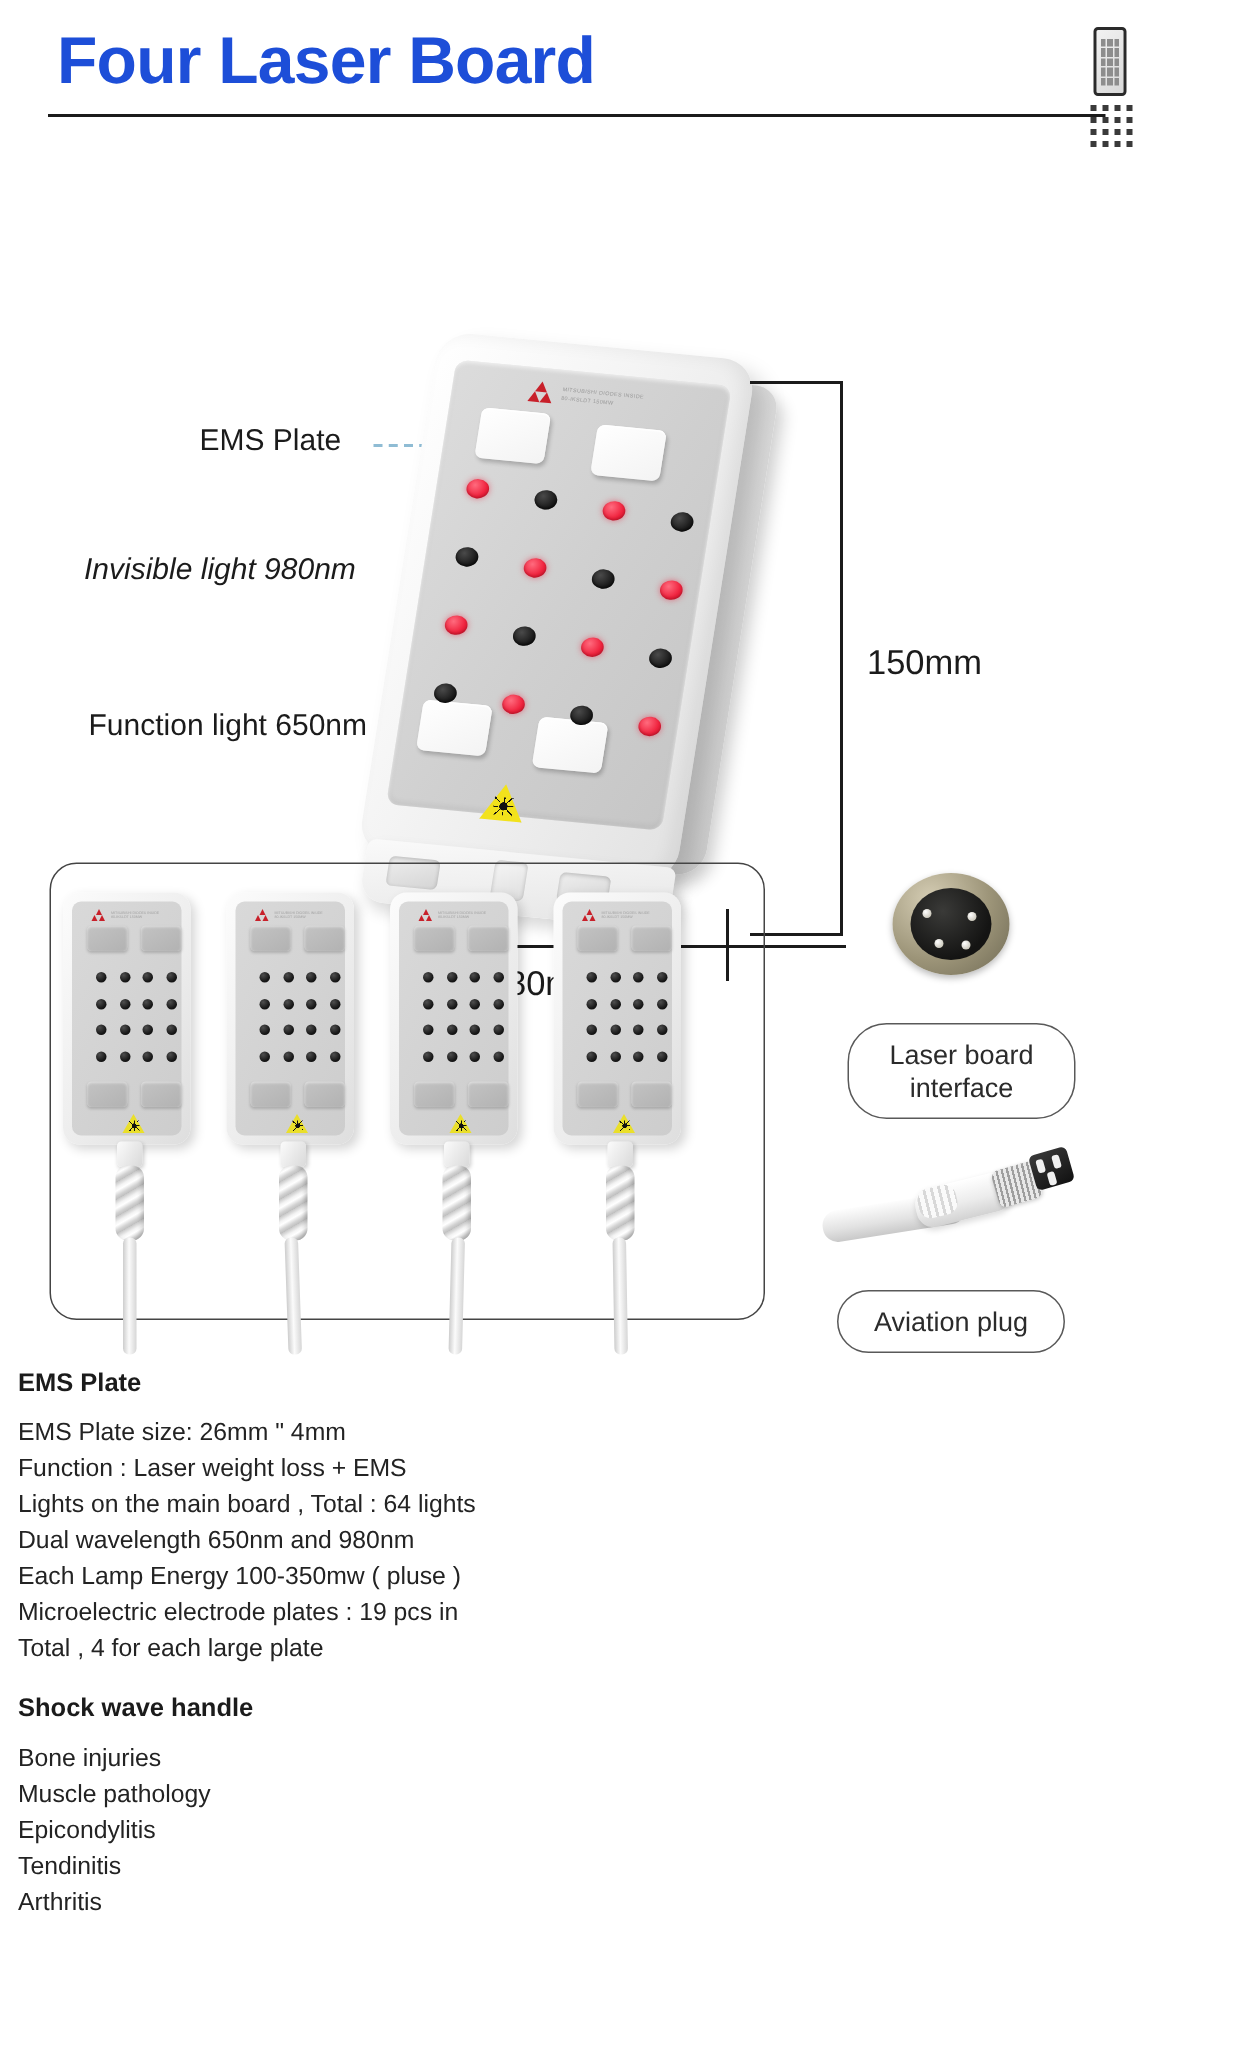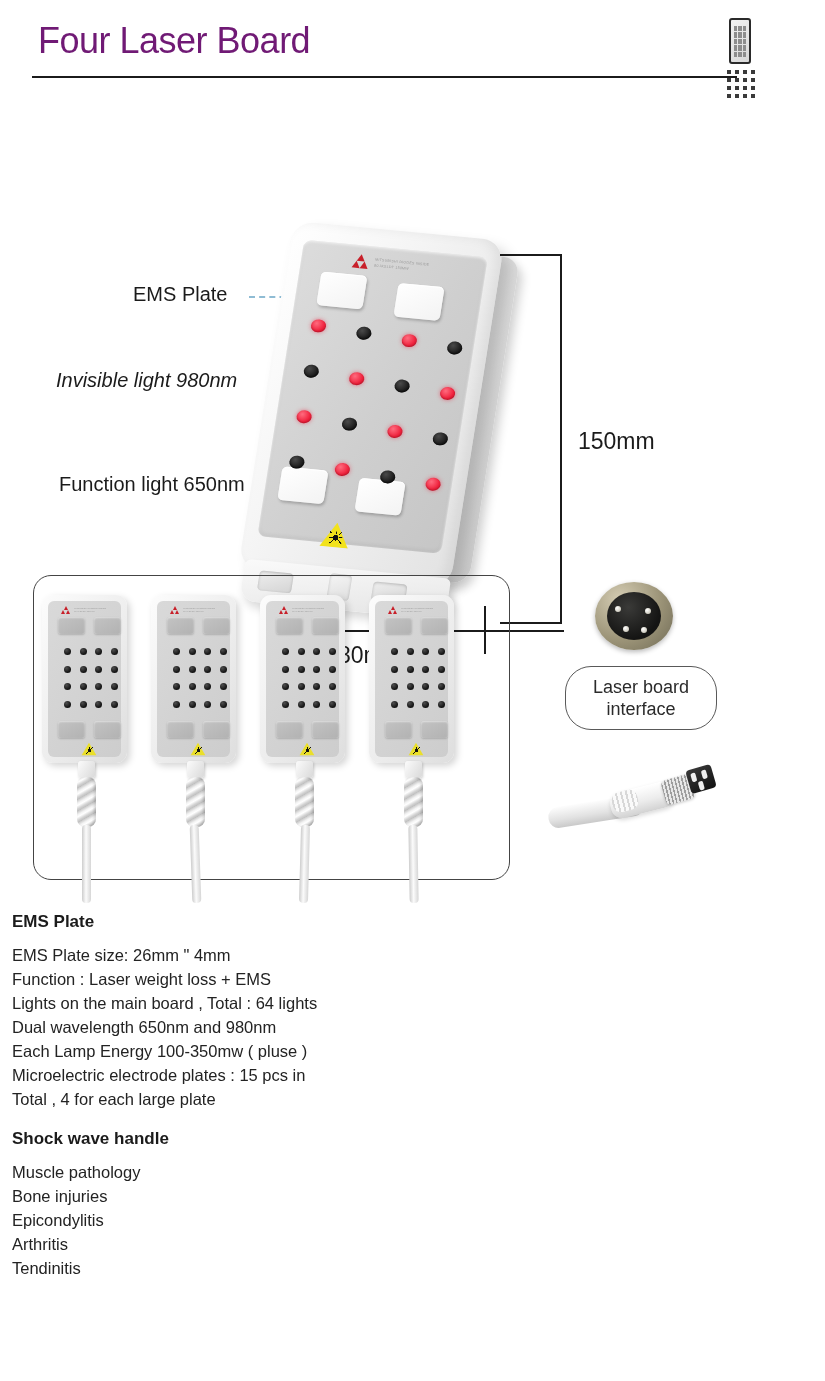--- a/index.html
+++ b/index.html
@@ -14,24 +14,24 @@
     position: relative;
   }
 
   
   .header {
     position: relative;
     padding: 18px 30px 0 38px;
     height: 108px;
   }
   .header-title {
-    font-size: 36px;
-    font-weight: normal;
+    font-size: 44px;
+    font-weight: bold;
     letter-spacing: -0.5px;
-    color: #701a75;
+    color: #1d4ed8;
     line-height: 46px;
   }
   .header-rule {
     position: absolute;
     left: 32px;
     right: 88px;
     top: 76px;
     height: 2px;
     background: #1b1b1b;
   }
@@ -436,21 +436,21 @@
   .pill {
     border: 1.5px solid #595959;
     border-radius: 26px;
     padding: 9px 20px;
     text-align: center;
     font-size: 18px;
     line-height: 22px;
     color: #2b2b2b;
     background: #fff;
   }
-  .pill-interface { position: absolute; left: 565px; top: 96px; width: 152px; }
+  .pill-interface { position: absolute; left: 565px; top: 112px; width: 152px; }
   .pill-plug      { position: absolute; left: 558px; top: 290px; width: 152px; }
 
   .acc-plug { position: absolute; left: 548px; top: 185px; width: 190px; height: 90px; }
   .plug-cable {
     position: absolute; left: 0; top: 46px;
     width: 96px; height: 21px;
     background: linear-gradient(180deg,#fdfdfd,#e2e2e2 60%,#c9c9c9);
     border-radius: 10px;
     transform: rotate(-9deg);
   }
@@ -851,37 +851,38 @@
     <div class="plug-cable"></div>
     <div class="plug-body"></div>
     <div class="plug-rings"></div>
     <div class="plug-knurl"></div>
     <div class="plug-tip">
         <i></i>
         <i></i>
         <i></i>
       </div>
   </div>
+  <div class="pill pill-plug">Aviation plug</div>
 </div>
 
 <div class="specs">
   <div class="spec-head">EMS Plate</div>
   <div>
     <div class="spec-line">EMS Plate size: 26mm " 4mm</div>
     <div class="spec-line">Function : Laser weight loss + EMS</div>
     <div class="spec-line">Lights on the main board , Total : 64 lights</div>
     <div class="spec-line">Dual wavelength 650nm and 980nm</div>
     <div class="spec-line">Each Lamp Energy 100-350mw ( pluse )</div>
-    <div class="spec-line">Microelectric electrode plates : 15 pcs in</div>
+    <div class="spec-line">Microelectric electrode plates : 19 pcs in</div>
     <div class="spec-line">Total , 4 for each large plate</div>
   </div>
 
   <div class="spec-gap"></div>
 
   <div class="spec-head">Shock wave handle</div>
   <div>
+    <div class="spec-line">Bone injuries</div>
     <div class="spec-line">Muscle pathology</div>
-    <div class="spec-line">Bone injuries</div>
     <div class="spec-line">Epicondylitis</div>
+    <div class="spec-line">Tendinitis</div>
     <div class="spec-line">Arthritis</div>
-    <div class="spec-line">Tendinitis</div>
   </div>
 </div>
 
 </body></html>

